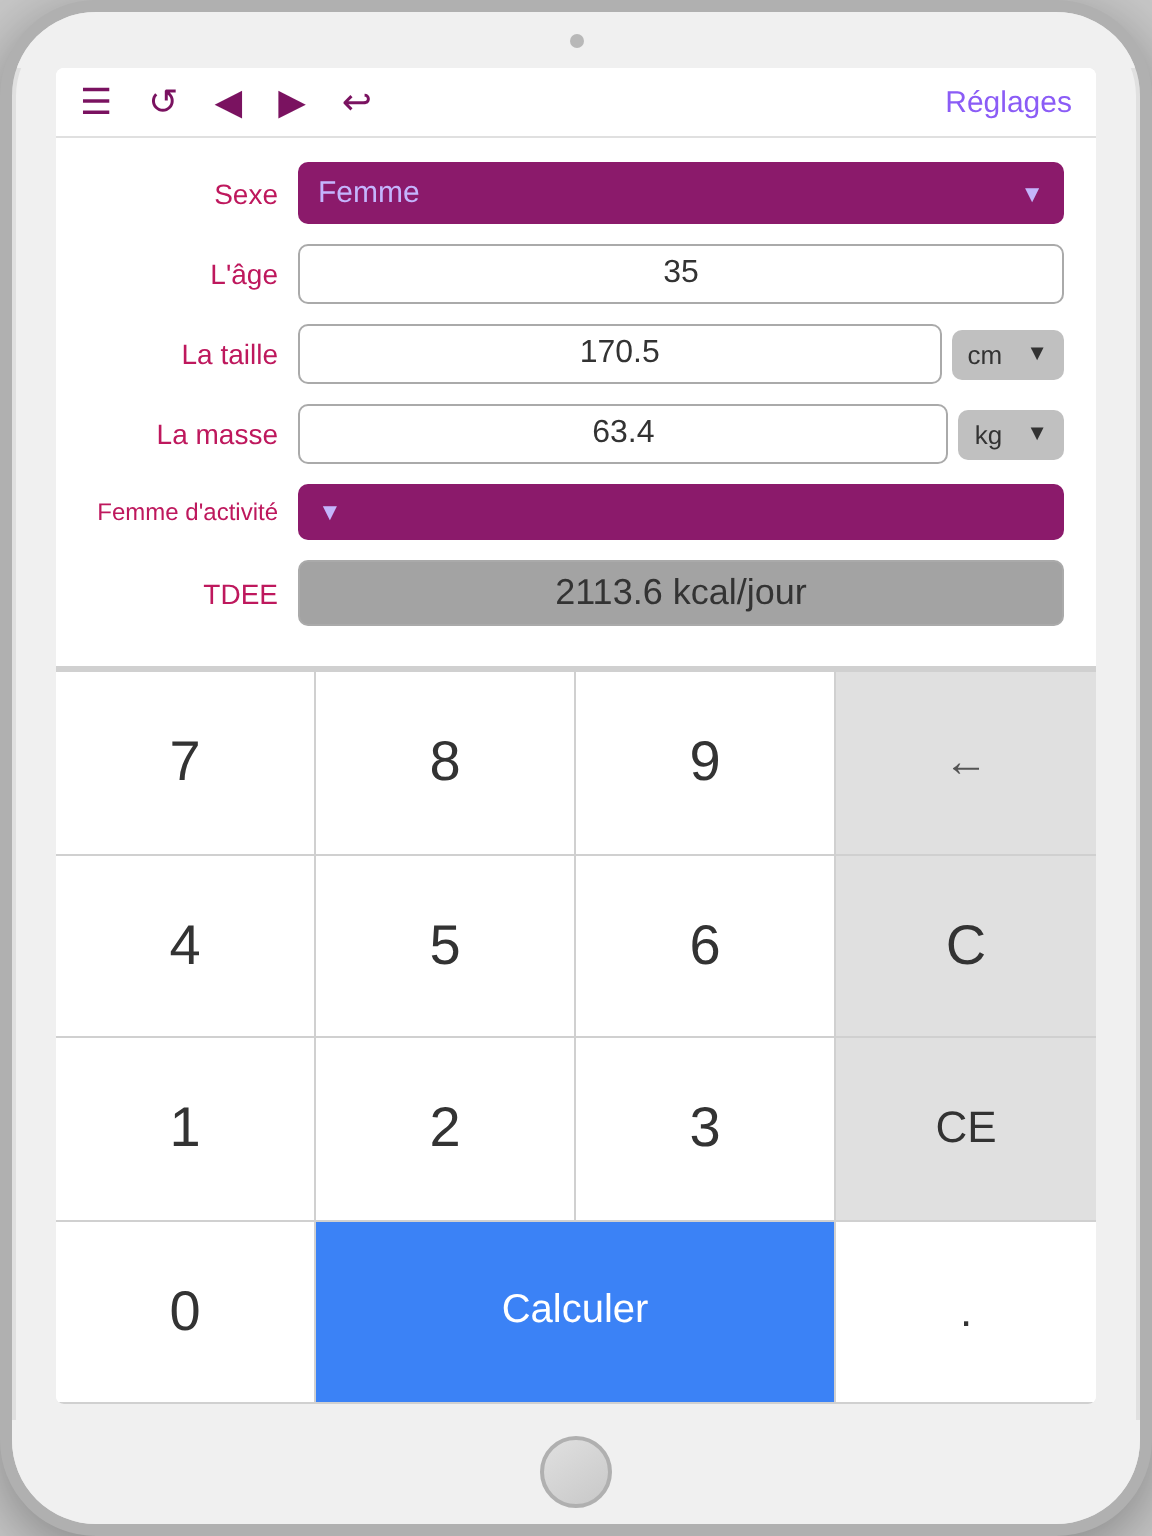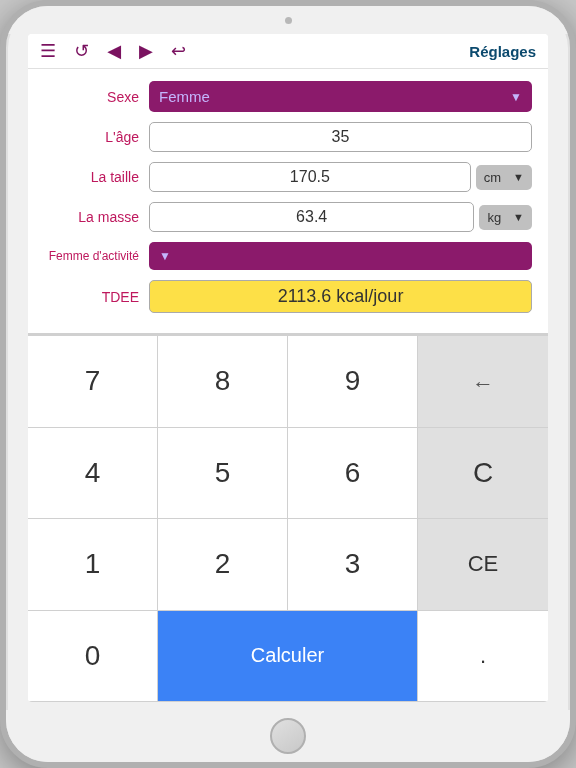--- a/index.html
+++ b/index.html
@@ -68,24 +68,24 @@
 
     .toolbar-icon {
       color: #7a1260;
       font-size: 18px;
       cursor: pointer;
     }
 
     .toolbar-spacer { flex: 1; }
 
     .toolbar-reglages {
-      color: #0c4a6e;
+      color: #8b5cf6;
       font-size: 15px;
       cursor: pointer;
-      font-weight: 700;
+      font-weight: 400;
     }
 
     
     .form-area {
       padding: 12px 16px;
       background: #fff;
       flex-shrink: 0;
     }
 
     .form-row {
@@ -156,21 +156,21 @@
     }
 
     .tdee-value {
       flex: 1;
       border: 1.5px solid #aaa;
       border-radius: 5px;
       padding: 5px 10px;
       font-size: 18px;
       text-align: center;
       color: #333;
-      background: #fde047;
+      background: #a3a3a3;
     }
 
     
     .divider {
       height: 2px;
       background: #d0d0d0;
       margin: 4px 0 0 0;
     }
 
     

